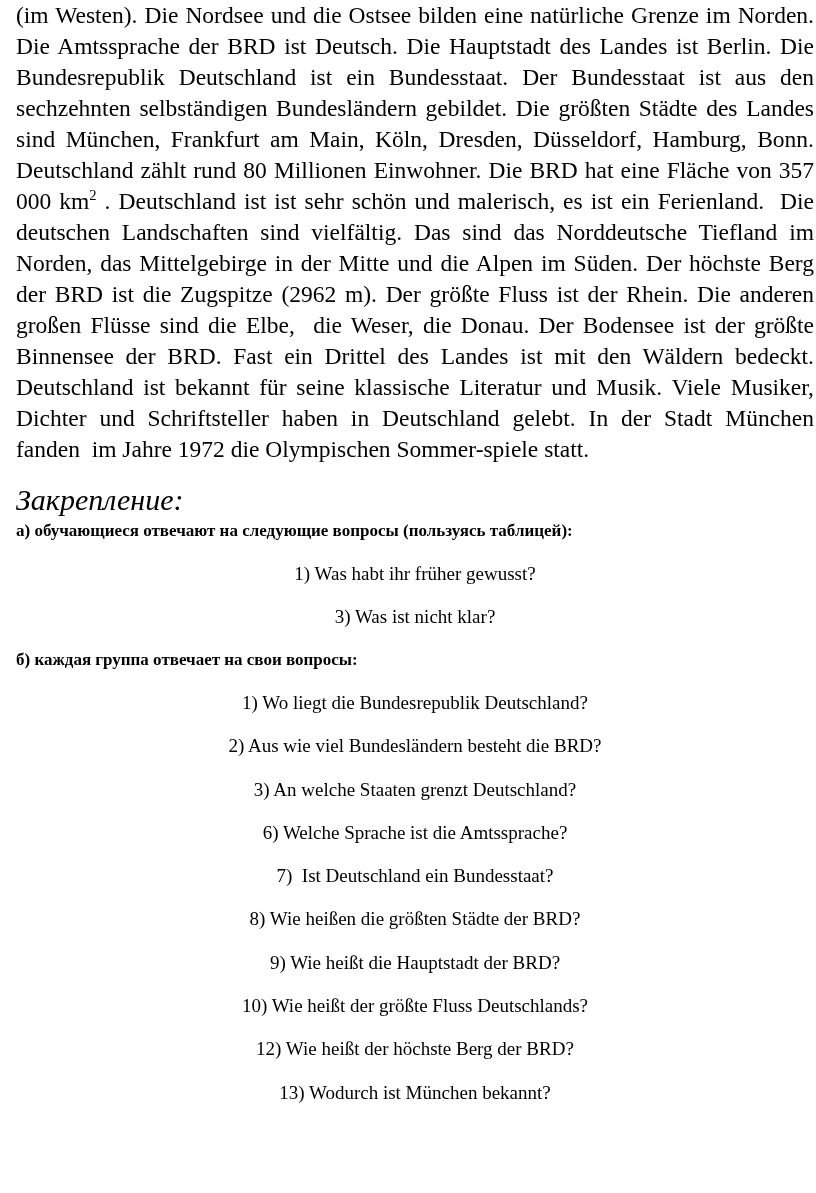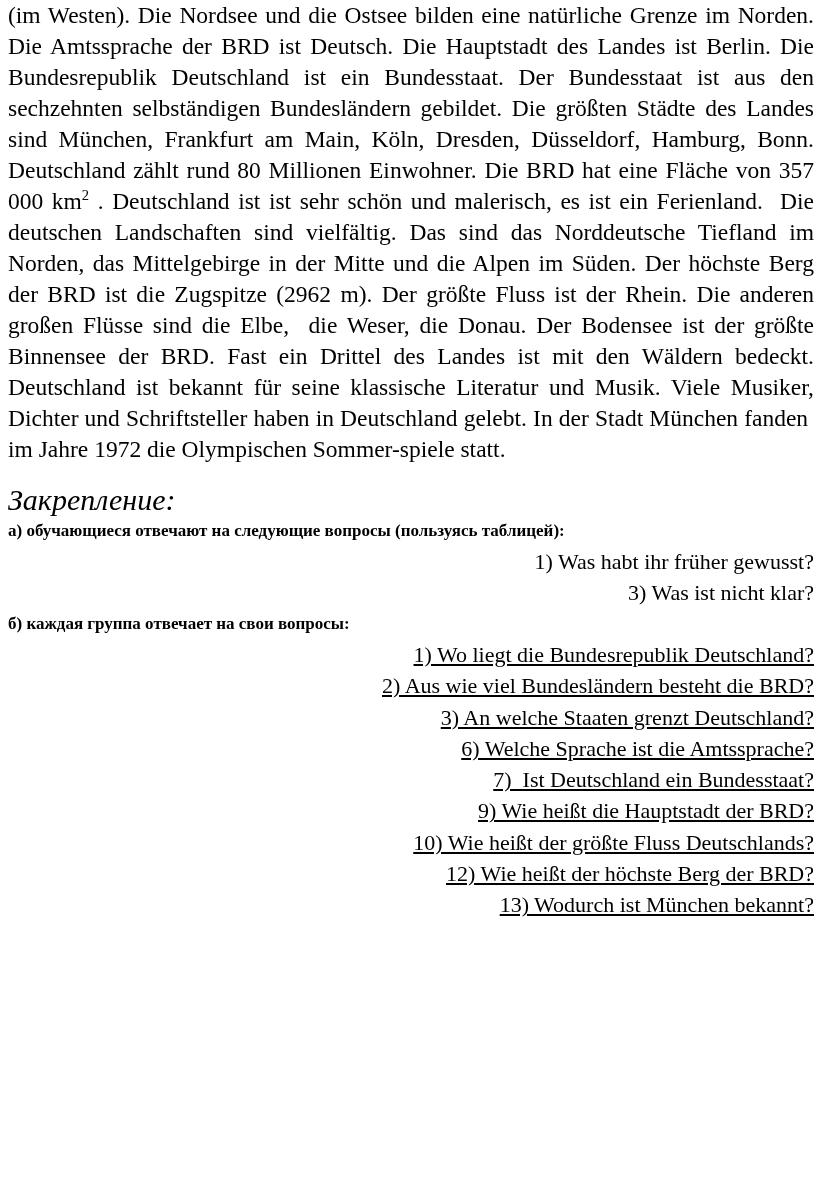--- a/index.html
+++ b/index.html
@@ -14,21 +14,21 @@
     overflow: hidden;
     font-family: "Liberation Serif", "DejaVu Serif", serif;
     color: #000000;
     -webkit-font-smoothing: antialiased;
   }
   .page {
     position: relative;
     width: 816px;
     height: 1193px;
     box-sizing: border-box;
-    padding: 0px 2px 0px 8px;
+    padding: 0px 2px 0px 16px;
     background: #ffffff;
   }
 
   
   .body-paragraph {
     text-align: justify;
     text-justify: inter-word;
     font-size: 23.5px;
     line-height: 31.0px;
     margin: 0;
@@ -69,30 +69,29 @@
     white-space: pre;
   }
 
   
   .question-list {
     list-style: none;
     margin: 0;
     padding: 0;
   }
   .question-list li {
-    font-size: 22px;
+    font-size: 19px;
     line-height: 31px;
-    margin: 0;
+    margin: 12px;
     padding: 0;
-    text-align: right;
+    text-align: center;
     white-space: pre;
   }
   .question-list.spaced li {
     line-height: 31.3px;
-    text-decoration: underline;
   }
 </style>
 </head>
 <body>
 
 <div class="page">
 
   <p class="body-paragraph">(im Westen). Die Nordsee und die Ostsee bilden eine natürliche Grenze im Norden. Die Amtssprache der BRD ist Deutsch. Die Hauptstadt des Landes ist Berlin. Die Bundesrepublik Deutschland ist ein Bundesstaat. Der Bundesstaat ist aus den sechzehnten selbständigen Bundesländern gebildet. Die größten Städte des Landes sind München, Frankfurt am Main, Köln, Dresden, Düsseldorf, Hamburg, Bonn. Deutschland zählt rund 80 Millionen Einwohner. Die BRD hat eine Fläche von 357 000 km<sup>2</sup> . Deutschland ist ist sehr schön und malerisch, es ist ein Ferienland.&nbsp; Die deutschen Landschaften sind vielfältig. Das sind das Norddeutsche Tiefland im Norden, das Mittelgebirge in der Mitte und die Alpen im Süden. Der höchste Berg der BRD ist die Zugspitze (2962 m). Der größte Fluss ist der Rhein. Die anderen großen Flüsse sind die Elbe,&nbsp; die Weser, die Donau. Der Bodensee ist der größte Binnensee der BRD. Fast ein Drittel des Landes ist mit den Wäldern bedeckt. Deutschland ist bekannt für seine klassische Literatur und Musik. Viele Musiker, Dichter und Schriftsteller haben in Deutschland gelebt. In der Stadt München fanden&nbsp; im Jahre 1972 die Olympischen Sommer-spiele statt.</p>
 
   <div class="heading-gap"></div>
@@ -107,19 +106,20 @@
   </ol>
 
   <div class="sub-heading">б) каждая группа отвечает на свои вопросы:</div>
 
   <ol class="question-list spaced">
     <li>1) Wo liegt die Bundesrepublik Deutschland?</li>
     <li>2) Aus wie viel Bundesländern besteht die BRD?</li>
     <li>3) An welche Staaten grenzt Deutschland?</li>
     <li>6) Welche Sprache ist die Amtssprache?</li>
     <li>7)  Ist Deutschland ein Bundesstaat?</li>
+    <li>8) Wie heißen die größten Städte der BRD?</li>
     <li>9) Wie heißt die Hauptstadt der BRD?</li>
     <li>10) Wie heißt der größte Fluss Deutschlands?</li>
     <li>12) Wie heißt der höchste Berg der BRD?</li>
     <li>13) Wodurch ist München bekannt?</li>
   </ol>
 
 </div>
 
 </body></html>

